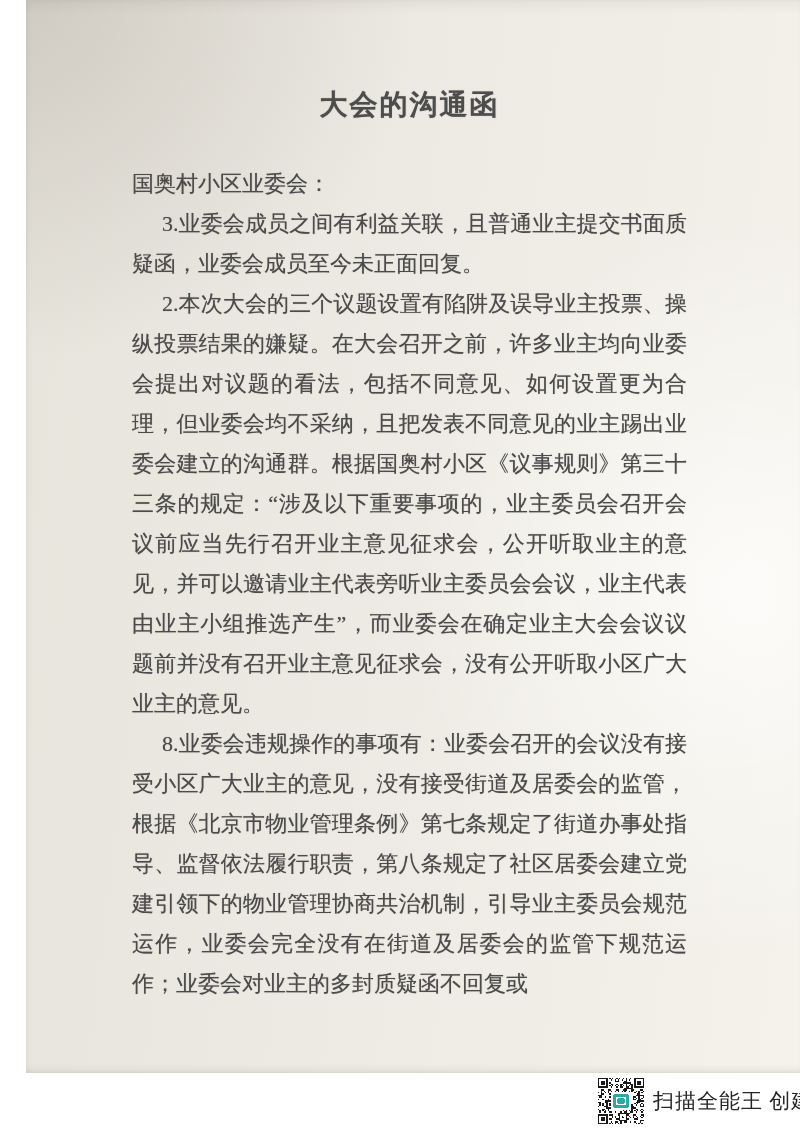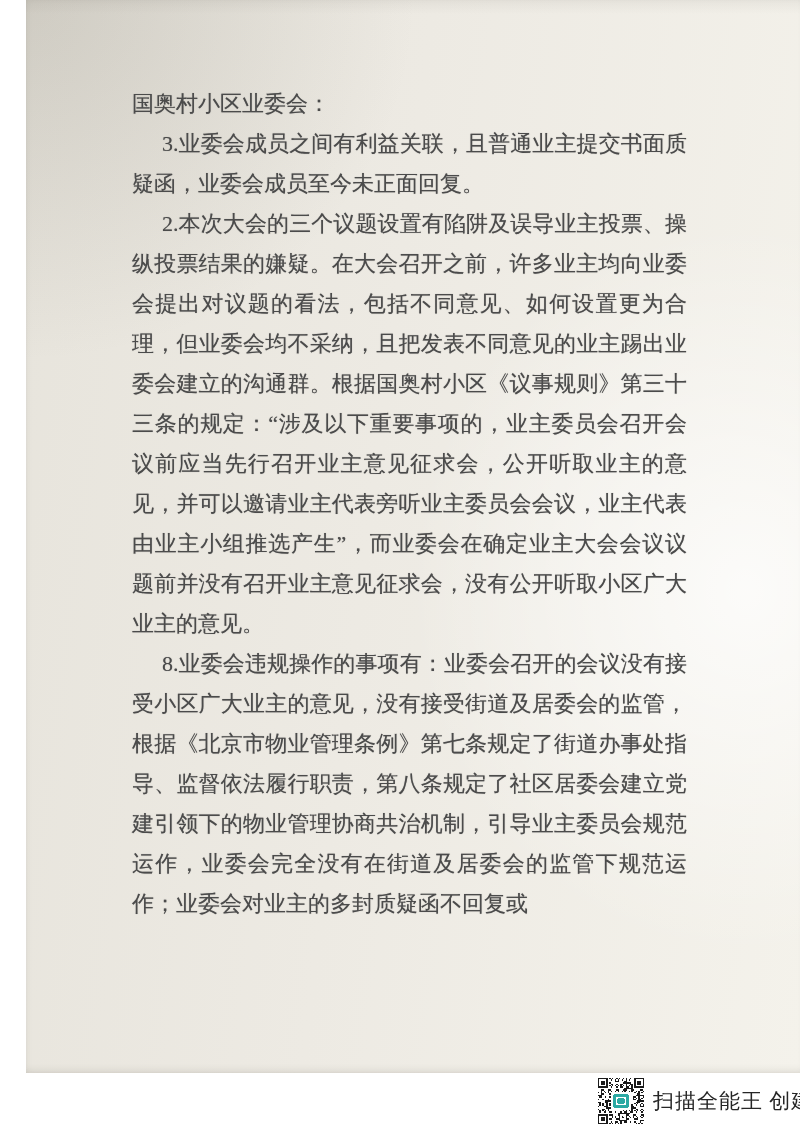--- a/index.html
+++ b/index.html
@@ -47,20 +47,21 @@
     line-height: 42px;
     letter-spacing: 2px;
     color: #4d4d4d;
     text-shadow: 0 0 1px rgba(80,80,80,0.55);
   }
   .title .title-line { display: block; }
   
   .bodytext {
     width: 555px;
     margin-left: 106px;
+    margin-top: 38px;
     font-size: 22px;
     line-height: 40px;
     color: #4b4b4b;
     text-shadow: 0 0 0.8px rgba(75,75,75,0.6);
     text-align: justify;
   }
   .salutation {
     margin: 0;
   }
   .para {
@@ -91,20 +92,21 @@
   }
 </style>
 </head>
 <body>
 
 <div class="page">
 
   <div class="paper">
 
     <h1 class="title">
+      <span class="title-line">大会的沟通函</span>
     </h1>
 
     <div class="bodytext">
       <p class="salutation">国奥村小区业委会：</p>
       <p class="para">3.业委会成员之间有利益关联，且普通业主提交书面质疑函，业委会成员至今未正面回复。</p>
       <p class="para">2.本次大会的三个议题设置有陷阱及误导业主投票、操纵投票结果的嫌疑。在大会召开之前，许多业主均向业委会提出对议题的看法，包括不同意见、如何设置更为合理，但业委会均不采纳，且把发表不同意见的业主踢出业委会建立的沟通群。根据国奥村小区《议事规则》第三十三条的规定：“涉及以下重要事项的，业主委员会召开会议前应当先行召开业主意见征求会，公开听取业主的意见，并可以邀请业主代表旁听业主委员会会议，业主代表由业主小组推选产生”，而业委会在确定业主大会会议议题前并没有召开业主意见征求会，没有公开听取小区广大业主的意见。</p>
       <p class="para">8.业委会违规操作的事项有：业委会召开的会议没有接受小区广大业主的意见，没有接受街道及居委会的监管，根据《北京市物业管理条例》第七条规定了街道办事处指导、监督依法履行职责，第八条规定了社区居委会建立党建引领下的物业管理协商共治机制，引导业主委员会规范运作，业委会完全没有在街道及居委会的监管下规范运作；业委会对业主的多封质疑函不回复或</p>
     </div>
 
   </div>

